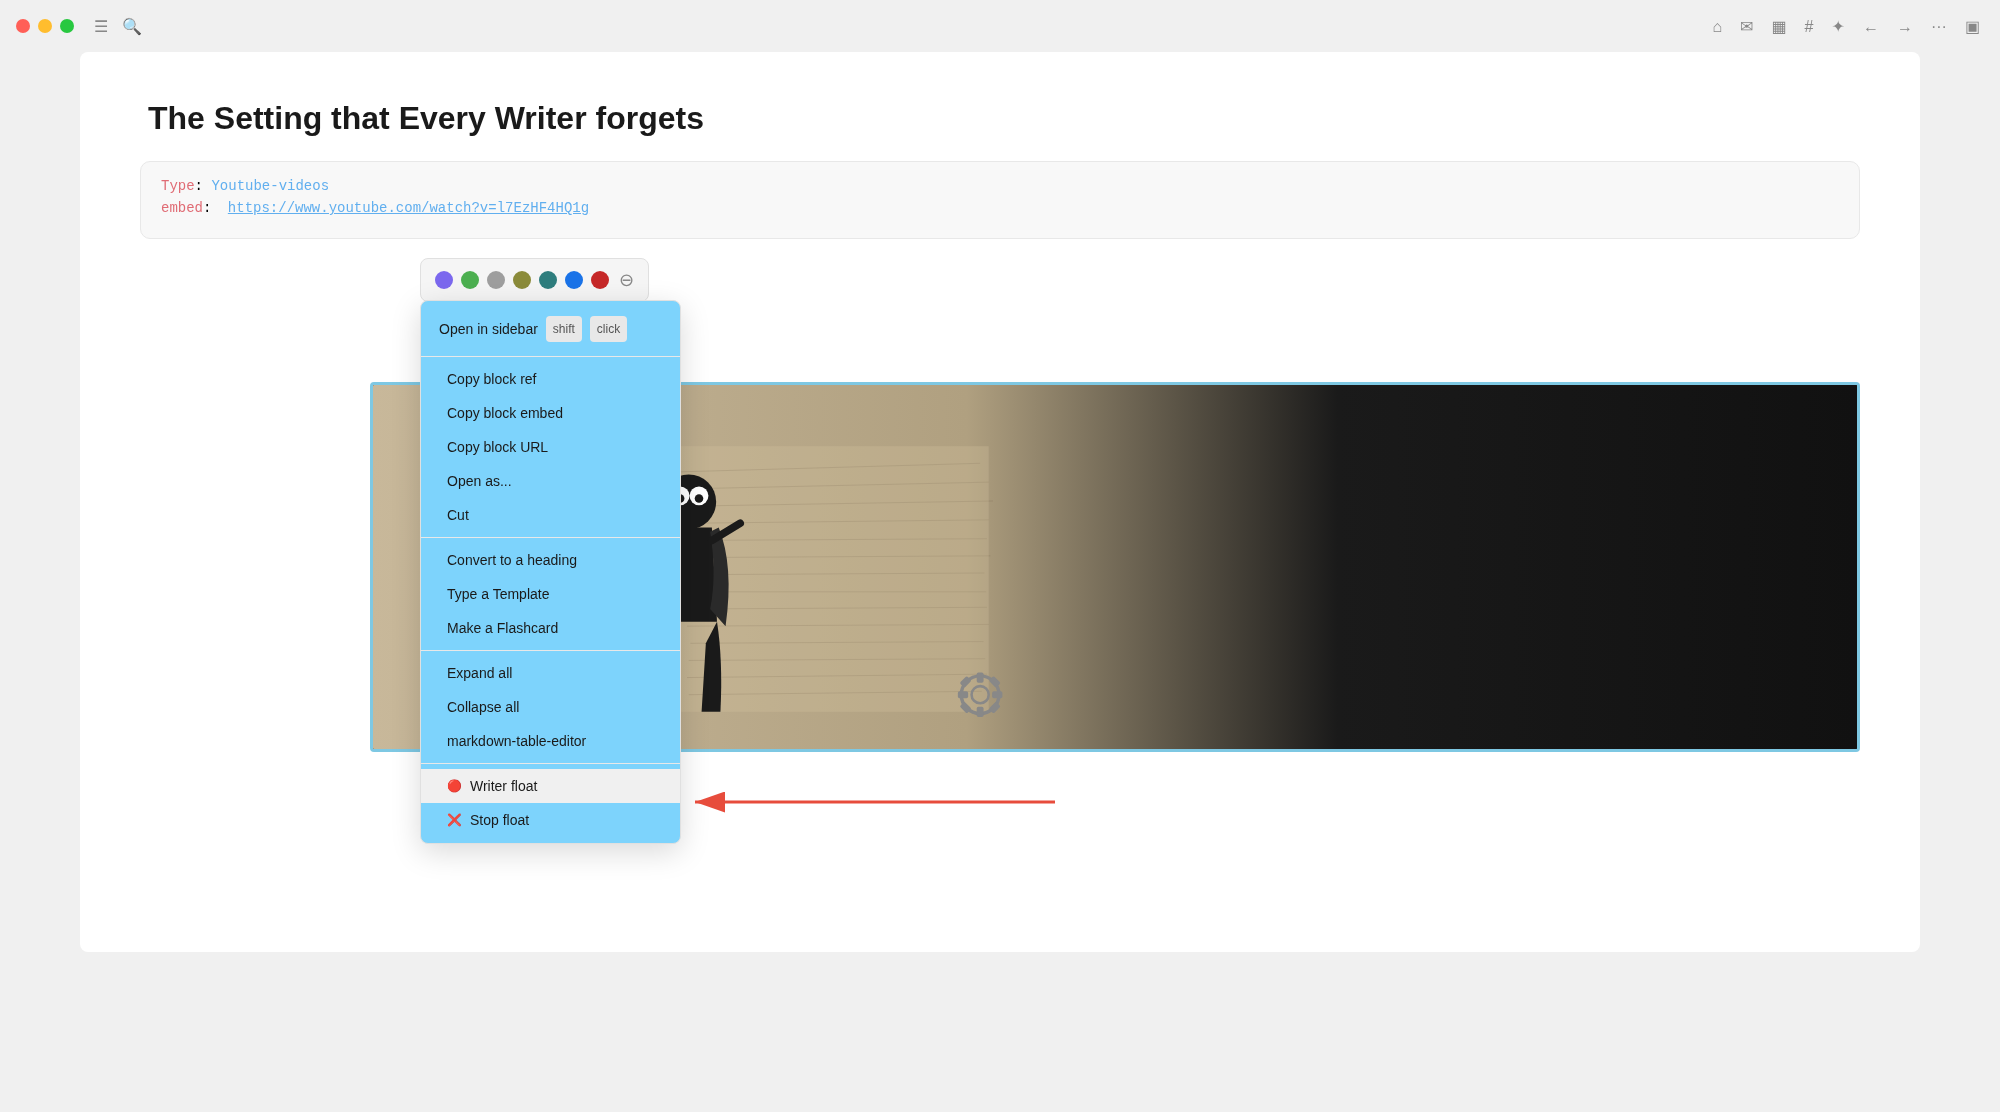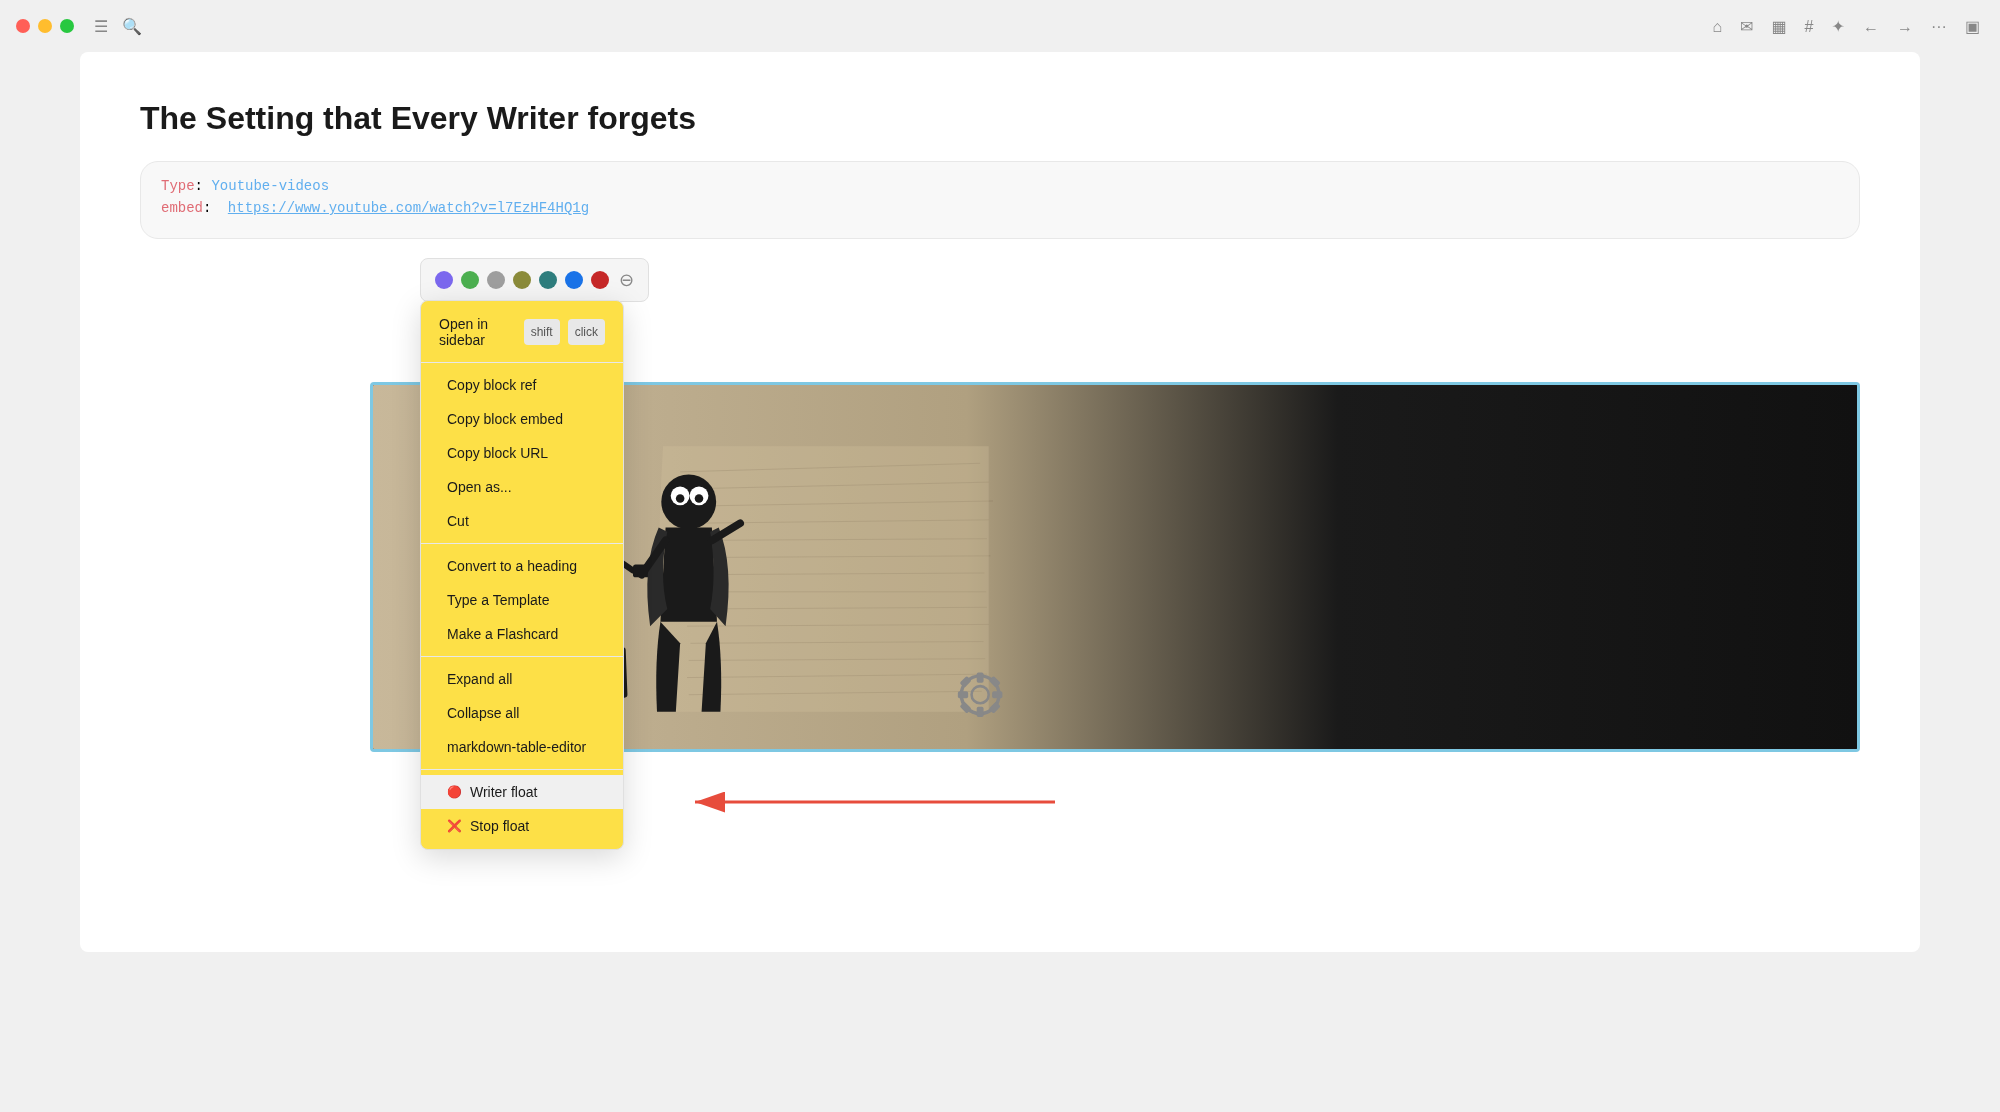--- a/index.html
+++ b/index.html
@@ -75,27 +75,28 @@
       padding: 48px 60px;
       min-height: 900px;
       position: relative;
     }
 
     .page-title {
       font-size: 32px;
       font-weight: 700;
       color: #1a1a1a;
       margin-bottom: 24px;
+      margin-left: 8px;
     }
 
     
     .code-block {
       background: #f8f8f8;
       border: 1px solid #e8e8e8;
-      border-radius: 18px;
+      border-radius: 10px;
       padding: 16px 20px;
       font-family: 'Courier New', monospace;
       font-size: 14px;
       margin-bottom: 16px;
       position: relative;
     }
 
     .code-line {
       margin-bottom: 6px;
     }
@@ -128,28 +129,28 @@
 
     .color-minus {
       color: #888;
       font-size: 18px;
       cursor: pointer;
       margin-left: 2px;
     }
 
     
     .context-menu {
-      background: #fde047;
+      background: #7dd3fc;
       border: 1px solid #e0e0e0;
       border-radius: 8px;
       box-shadow: 0 8px 30px rgba(0,0,0,0.15);
       position: absolute;
       top: 248px;
       left: 340px;
-      width: 204px;
+      width: 261px;
       z-index: 200;
       padding: 6px 0;
     }
 
     .menu-item {
       padding: 9px 26px;
       font-size: 14px;
       color: #1a1a1a;
       cursor: pointer;
       display: flex;

